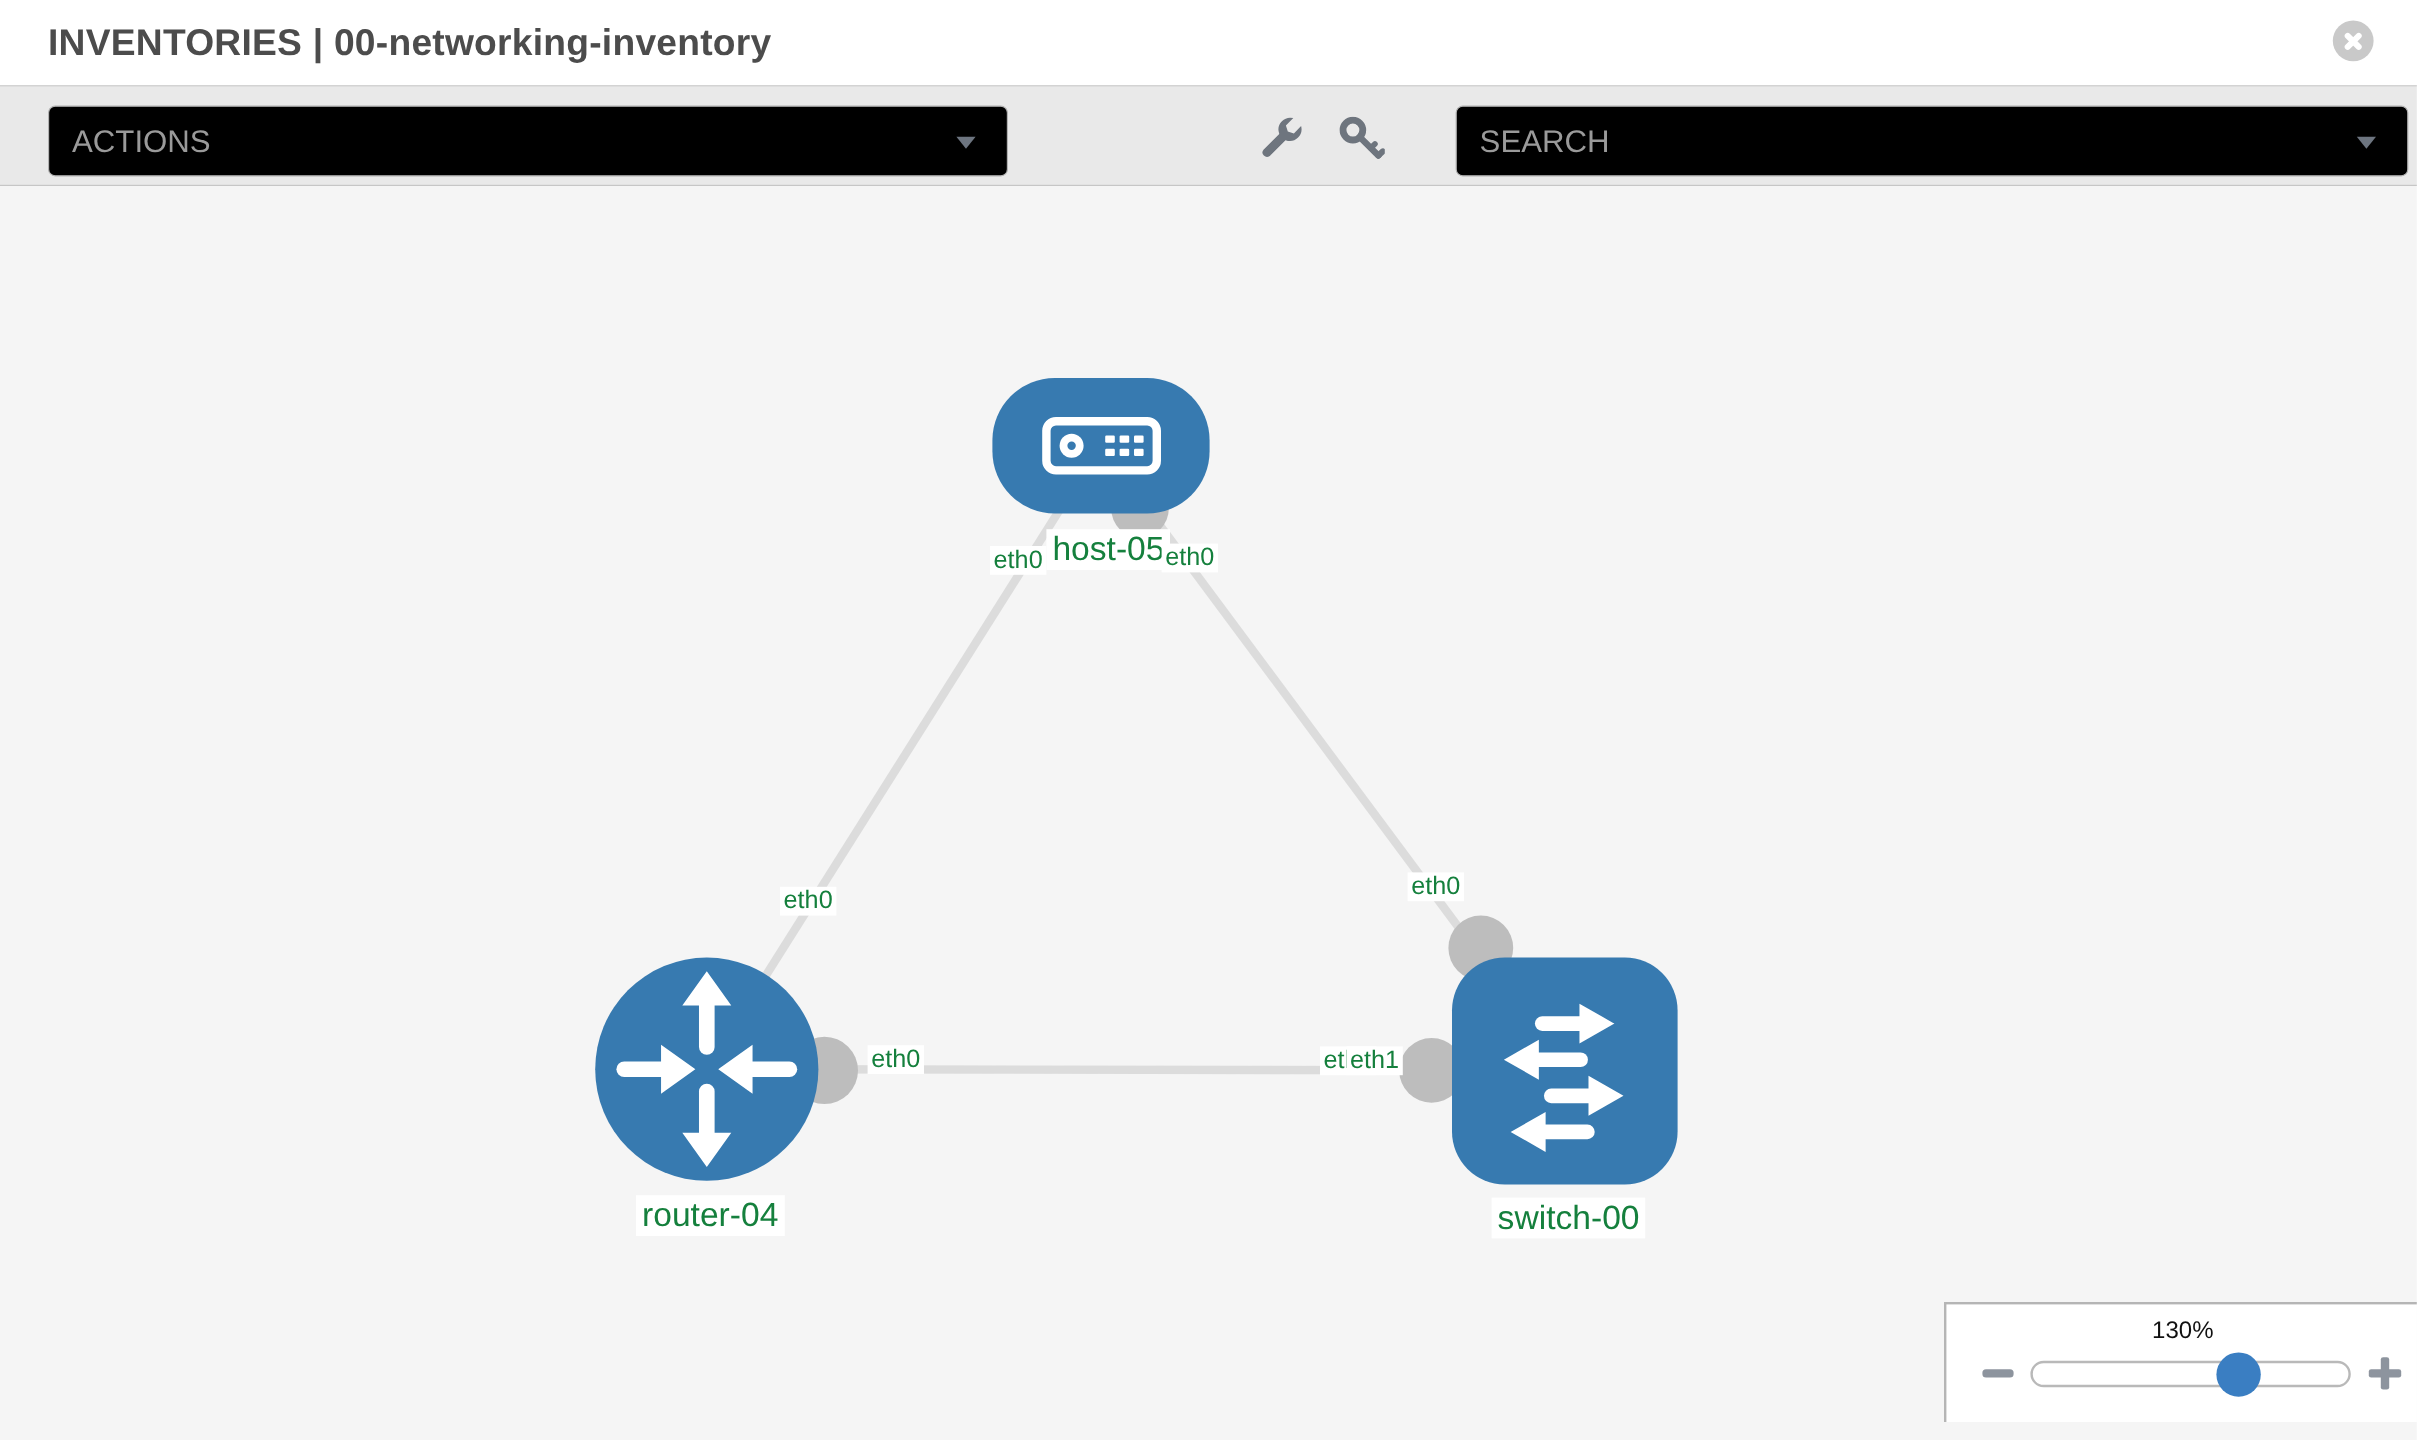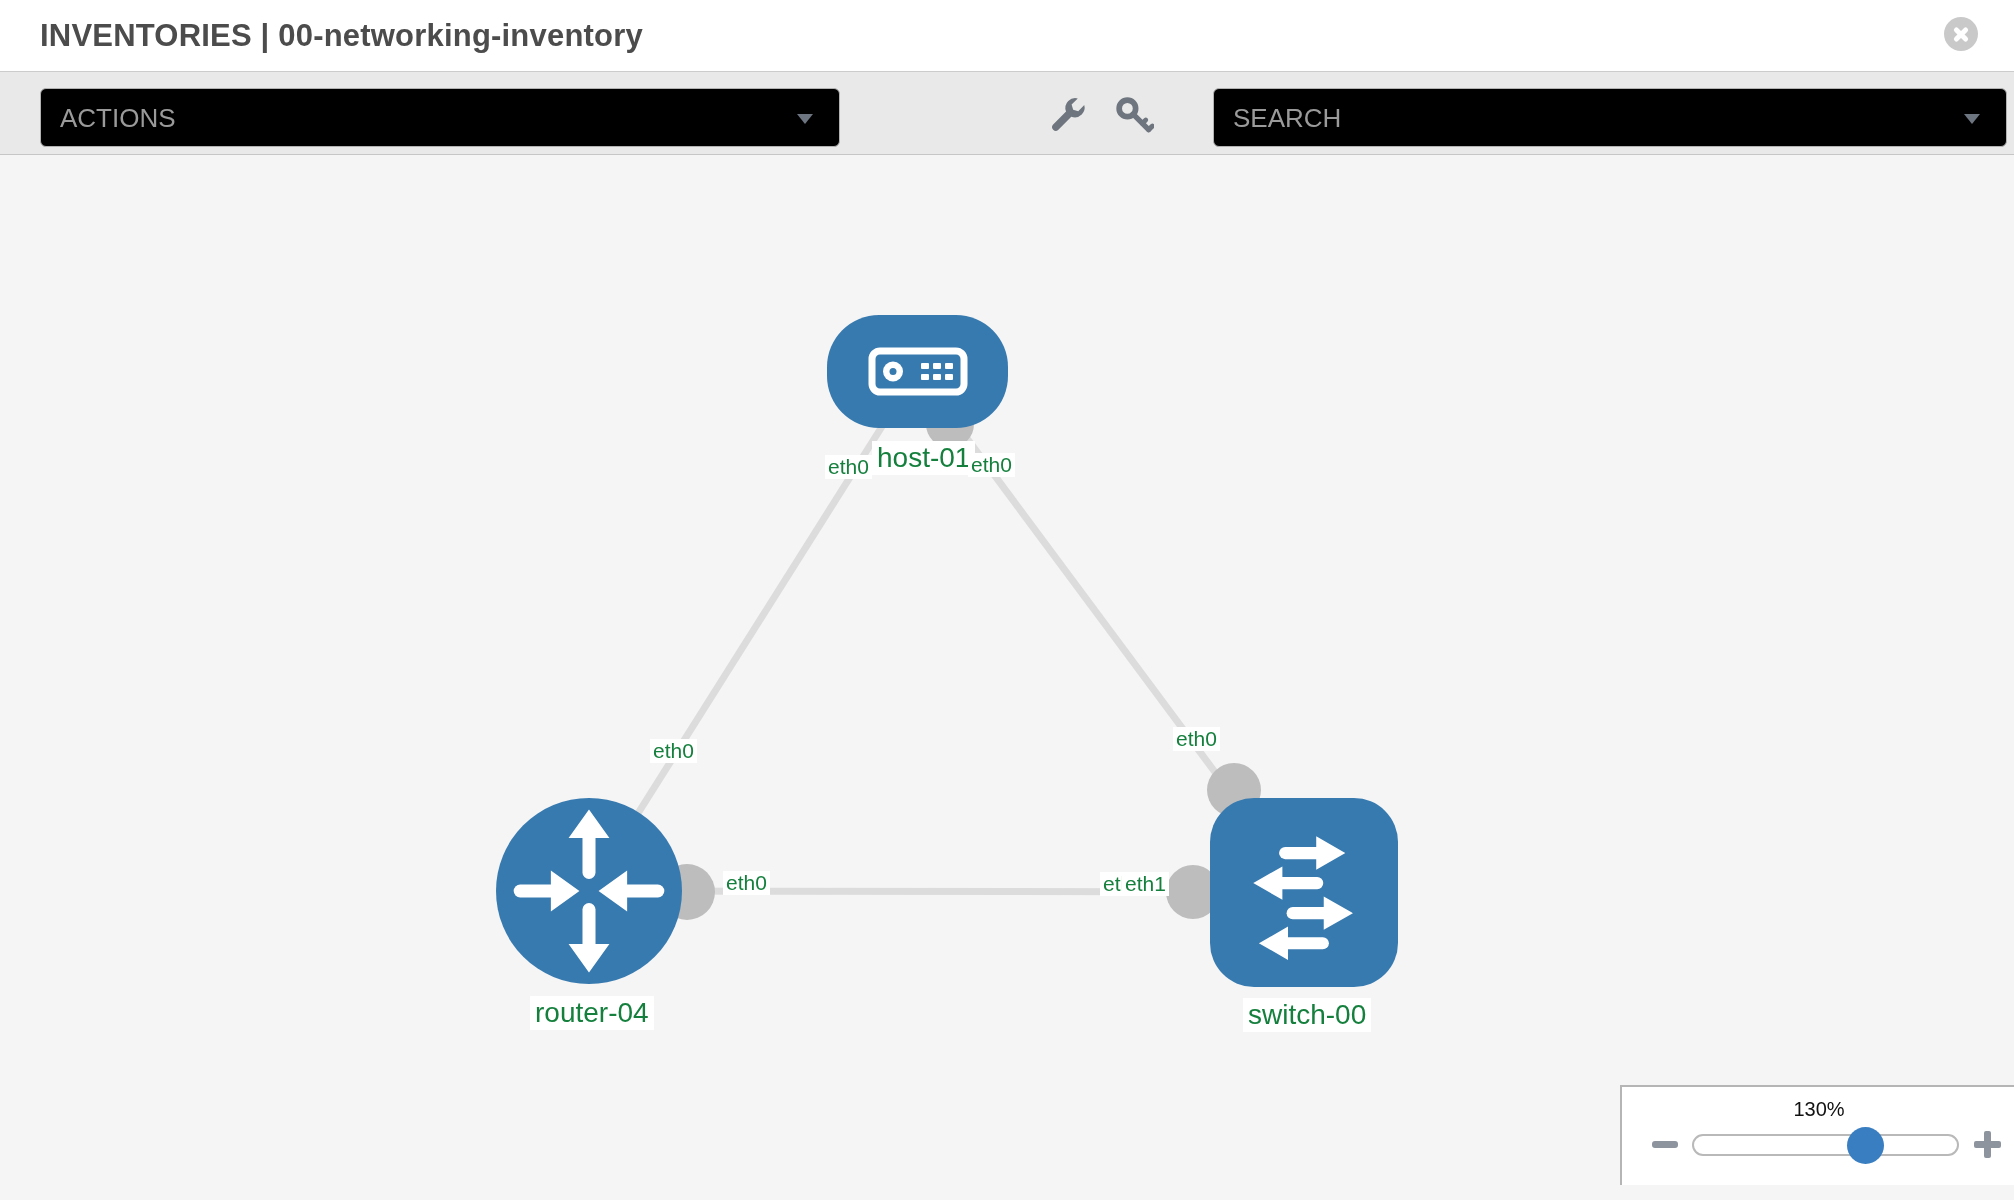--- a/index.html
+++ b/index.html
@@ -148,21 +148,21 @@
         <line x1="57" y1="45" x2="35" y2="45"></line>
         <polygon points="24,45 38,37 38,53" stroke-width="1"></polygon>
         <line x1="44" y1="61" x2="64" y2="61"></line>
         <polygon points="75,61 61,53 61,69" stroke-width="1"></polygon>
         <line x1="60" y1="77" x2="38" y2="77"></line>
         <polygon points="27,77 41,69 41,85" stroke-width="1"></polygon>
       </g>
     </svg>
   </div>
 
-  <div class="nlabel node-name" style="left:872px; top:286px;">host-01</div>
+  <div class="nlabel node-name" style="left:872px; top:286px;">host-05</div>
   <div class="nlabel node-name" style="left:530px; top:841px;">router-04</div>
   <div class="nlabel node-name" style="left:1243px; top:843px;">switch-00</div>
 
   <div class="nlabel iface" style="left:825px;  top:300px;">eth0</div>
   <div class="nlabel iface" style="left:968px;  top:298px;">eth0</div>
   <div class="nlabel iface" style="left:650px;  top:584px;">eth0</div>
   <div class="nlabel iface" style="left:1173px; top:572px;">eth0</div>
   <div class="nlabel iface" style="left:723px;  top:716px;">eth0</div>
   <div class="nlabel iface" style="left:1100px; top:717px; z-index:5;">eth0</div>
   <div class="nlabel iface" style="left:1122px; top:717px; z-index:6;">eth1</div>

